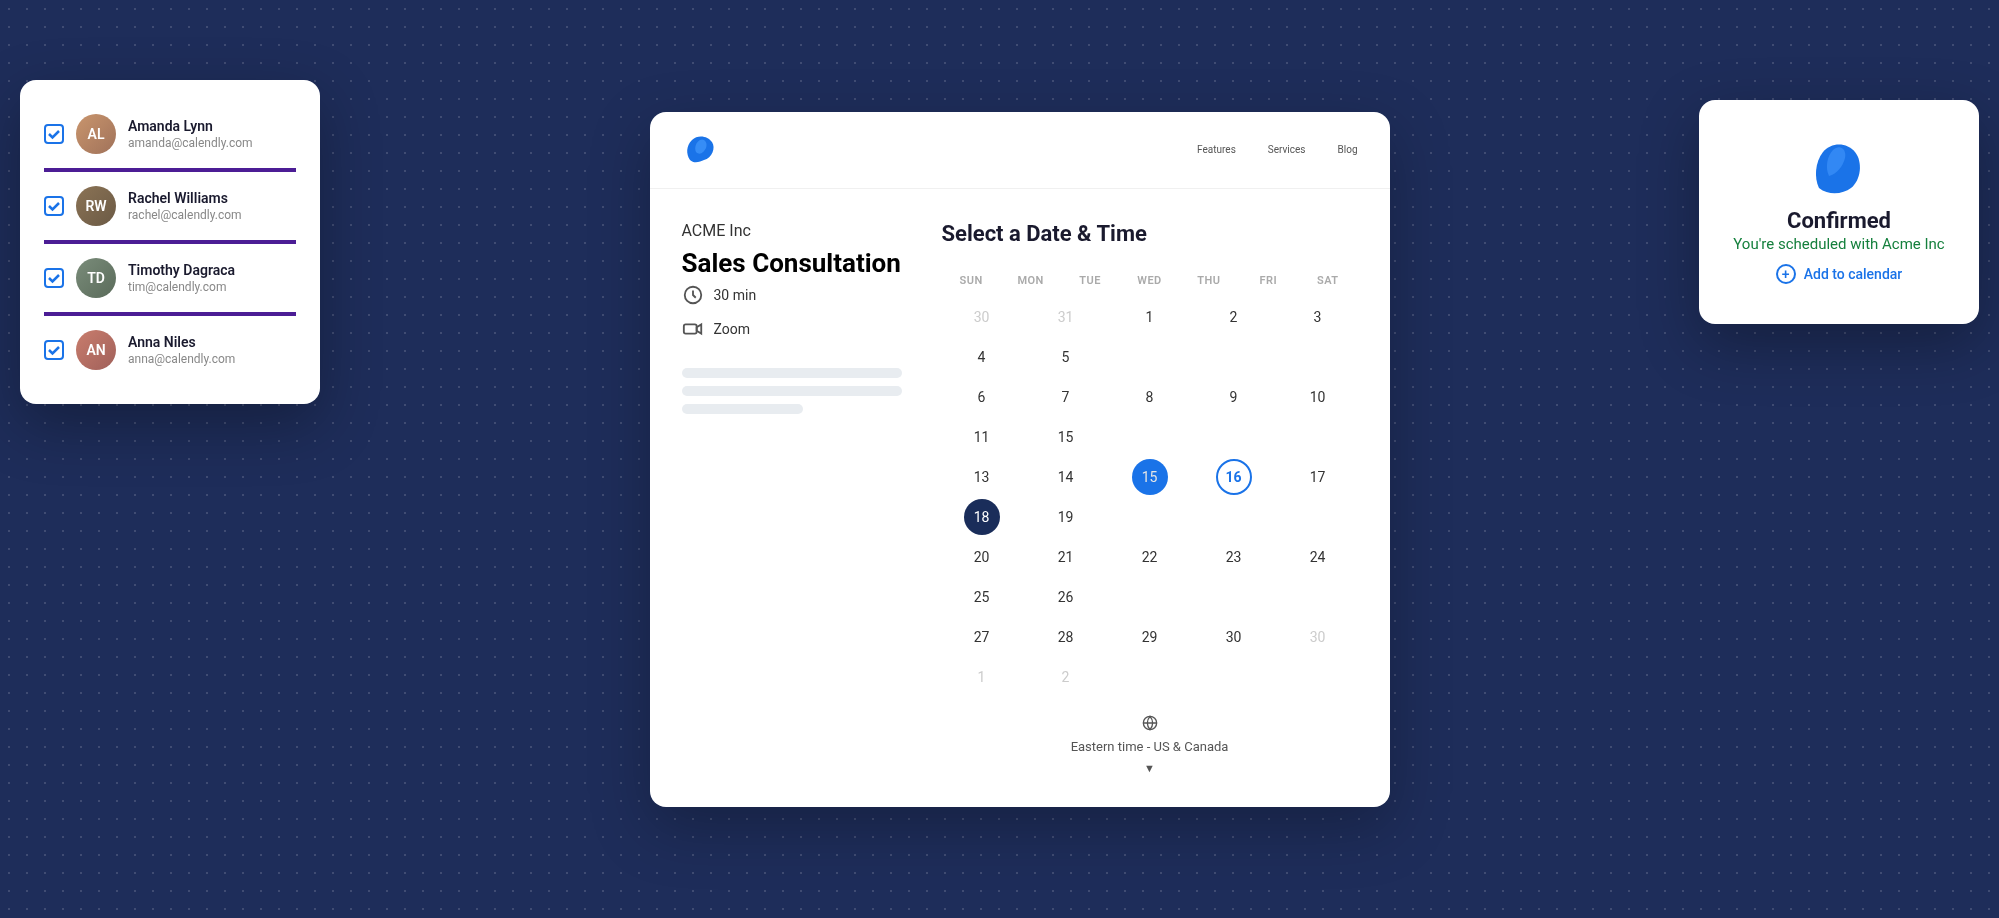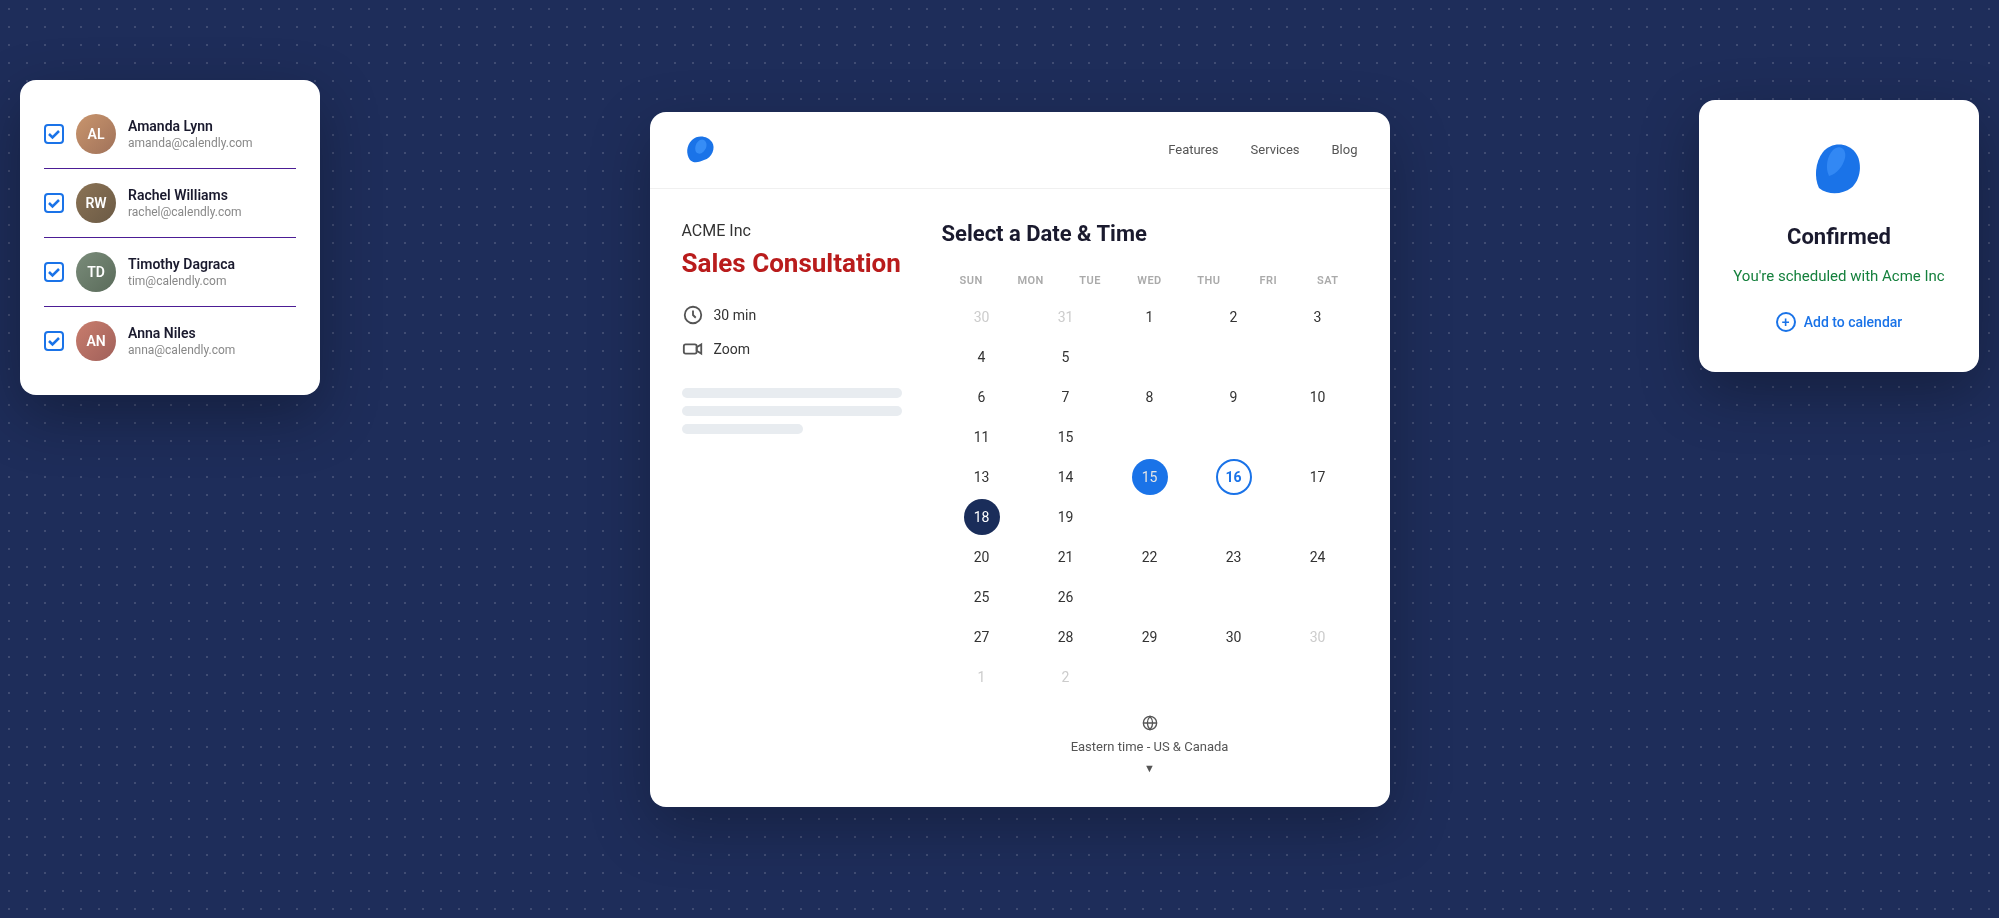--- a/index.html
+++ b/index.html
@@ -35,21 +35,21 @@
       position: absolute;
       left: 20px;
       top: 80px;
       z-index: 2;
     }
 
     .user-item {
       display: flex;
       align-items: center;
       padding: 14px 0;
-      border-bottom: 1px solid #4c1d95;
+      border-bottom: 4px solid #4c1d95;
       gap: 12px;
     }
     .user-item:last-child { border-bottom: none; }
 
     .checkbox {
       width: 20px;
       height: 20px;
       border: 2px solid #1a73e8;
       border-radius: 4px;
       background: #fff;
@@ -121,21 +121,21 @@
       margin-right: auto;
     }
 
     .nav-links {
       display: flex;
       gap: 32px;
       align-items: center;
     }
 
     .nav-link {
-      font-size: 13px;
+      font-size: 10px;
       color: #555;
       text-decoration: none;
       cursor: pointer;
     }
 
     .main-content {
       display: flex;
       flex: 1;
       padding: 32px;
       gap: 40px;
@@ -148,22 +148,22 @@
 
     .org-name {
       font-size: 16px;
       color: #333;
       margin-bottom: 8px;
     }
 
     .event-title {
       font-size: 26px;
       font-weight: 700;
-      color: #b91c1c;
-      margin-bottom: 25px;
+      color: #000000;
+      margin-bottom: 5px;
       line-height: 1.2;
     }
 
     .event-detail {
       display: flex;
       align-items: center;
       gap: 10px;
       margin-bottom: 12px;
     }
 
@@ -313,21 +313,21 @@
       width: 280px;
       box-shadow: 0 20px 60px rgba(0,0,0,0.3);
       position: absolute;
       right: 20px;
       top: 100px;
       z-index: 2;
       text-align: center;
       display: flex;
       flex-direction: column;
       align-items: center;
-      gap: 16px;
+      gap: 0;
     }
 
     .confirmed-logo {
       width: 60px;
       height: 60px;
       margin-bottom: 8px;
     }
 
     .confirmed-title {
       font-size: 22px;

